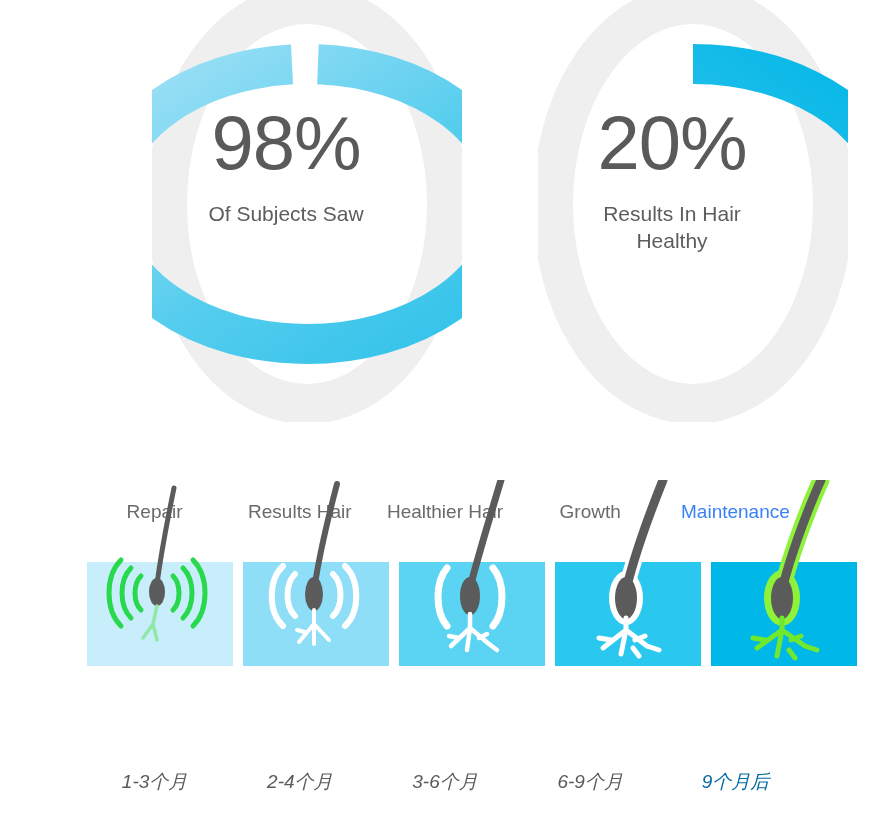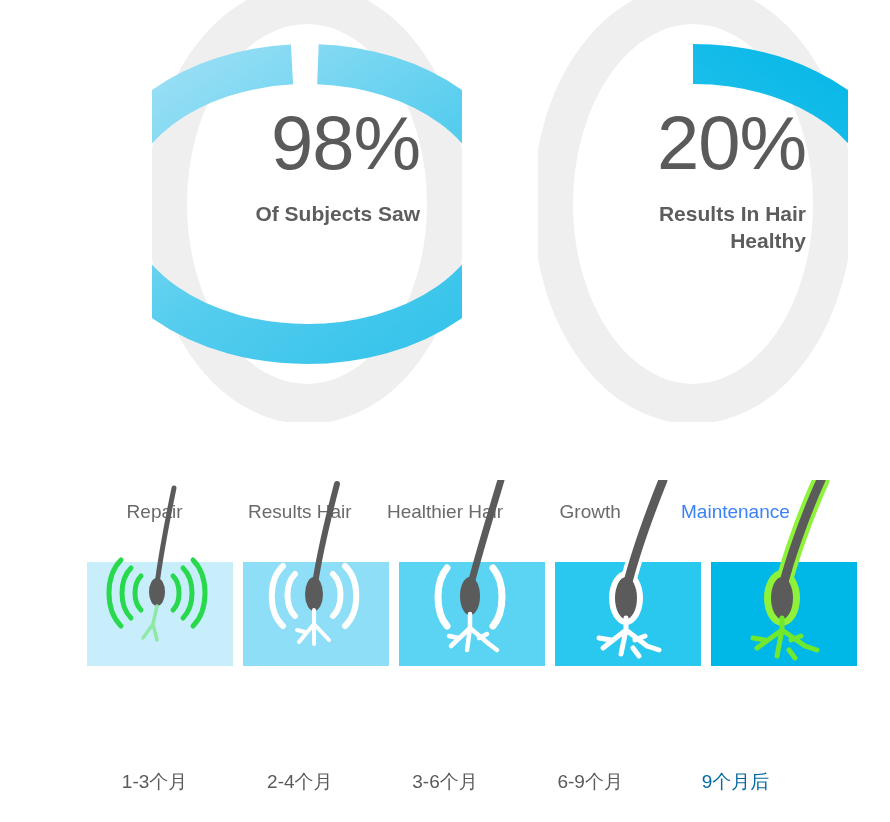--- a/index.html
+++ b/index.html
@@ -39,37 +39,37 @@
     width: 310px;
     height: 430px;
     display: block;
   }
 
   .stat-text {
     position: absolute;
     left: 0;
     top: 108px;
     width: 268px;
-    text-align: right;
+    text-align: center;
     pointer-events: none;
   }
   .stat-value {
     font-size: 76px;
     line-height: 86px;
     color: #5a5a5a;
     font-weight: 400;
     letter-spacing: -1px;
     font-family: "Liberation Sans", "DejaVu Sans", sans-serif;
   }
   .stat-caption {
     margin-top: 14px;
     font-size: 21px;
     line-height: 27px;
     color: #5d5d5d;
-    font-weight: 700;
+    font-weight: 400;
   }
 
   
   .timeline {
     position: absolute;
     left: 0;
     top: 470px;
     width: 890px;
     height: 352px;
   }
@@ -104,21 +104,21 @@
   }
   .tile-svg {
     position: absolute;
     left: -8px;
     bottom: 0;
     width: 162px;
     height: 186px;
     display: block;
   }
 
-  .row-months { top: 300px; }
+  .row-months { top: 300px; font-style: italic; }
   .month-label {
     font-size: 19px;
     line-height: 24px;
     color: #5a5a5a;
     white-space: nowrap;
   }
   .month-label.accent { color: #0369a1; }
 </style>
 </head>
 <body>

